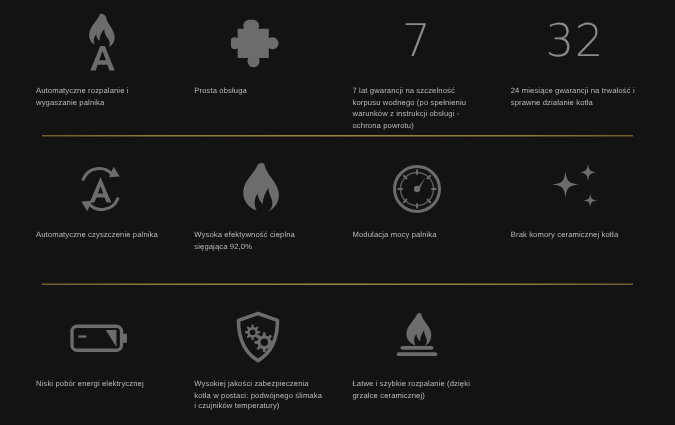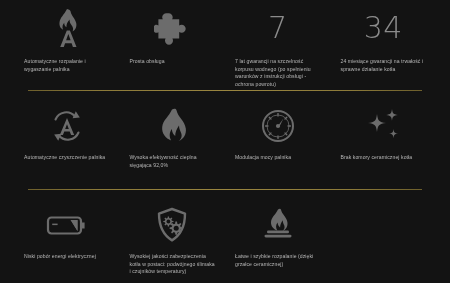--- a/index.html
+++ b/index.html
@@ -101,21 +101,21 @@
 
     <div class="cell">
       <div class="icon-wrap">
         <span class="bignum">7</span>
       </div>
       <div class="caption">7 lat gwarancji na szczelność korpusu wodnego (po spełnieniu warunków z instrukcji obsługi - ochrona powrotu)</div>
     </div>
 
     <div class="cell">
       <div class="icon-wrap">
-        <span class="bignum">34</span>
+        <span class="bignum">32</span>
       </div>
       <div class="caption">24 miesiące gwarancji na trwałość i sprawne działanie kotła</div>
     </div>
 
   </div>
 
   <div class="divider"></div>
 
   <div class="row row-2">
 

